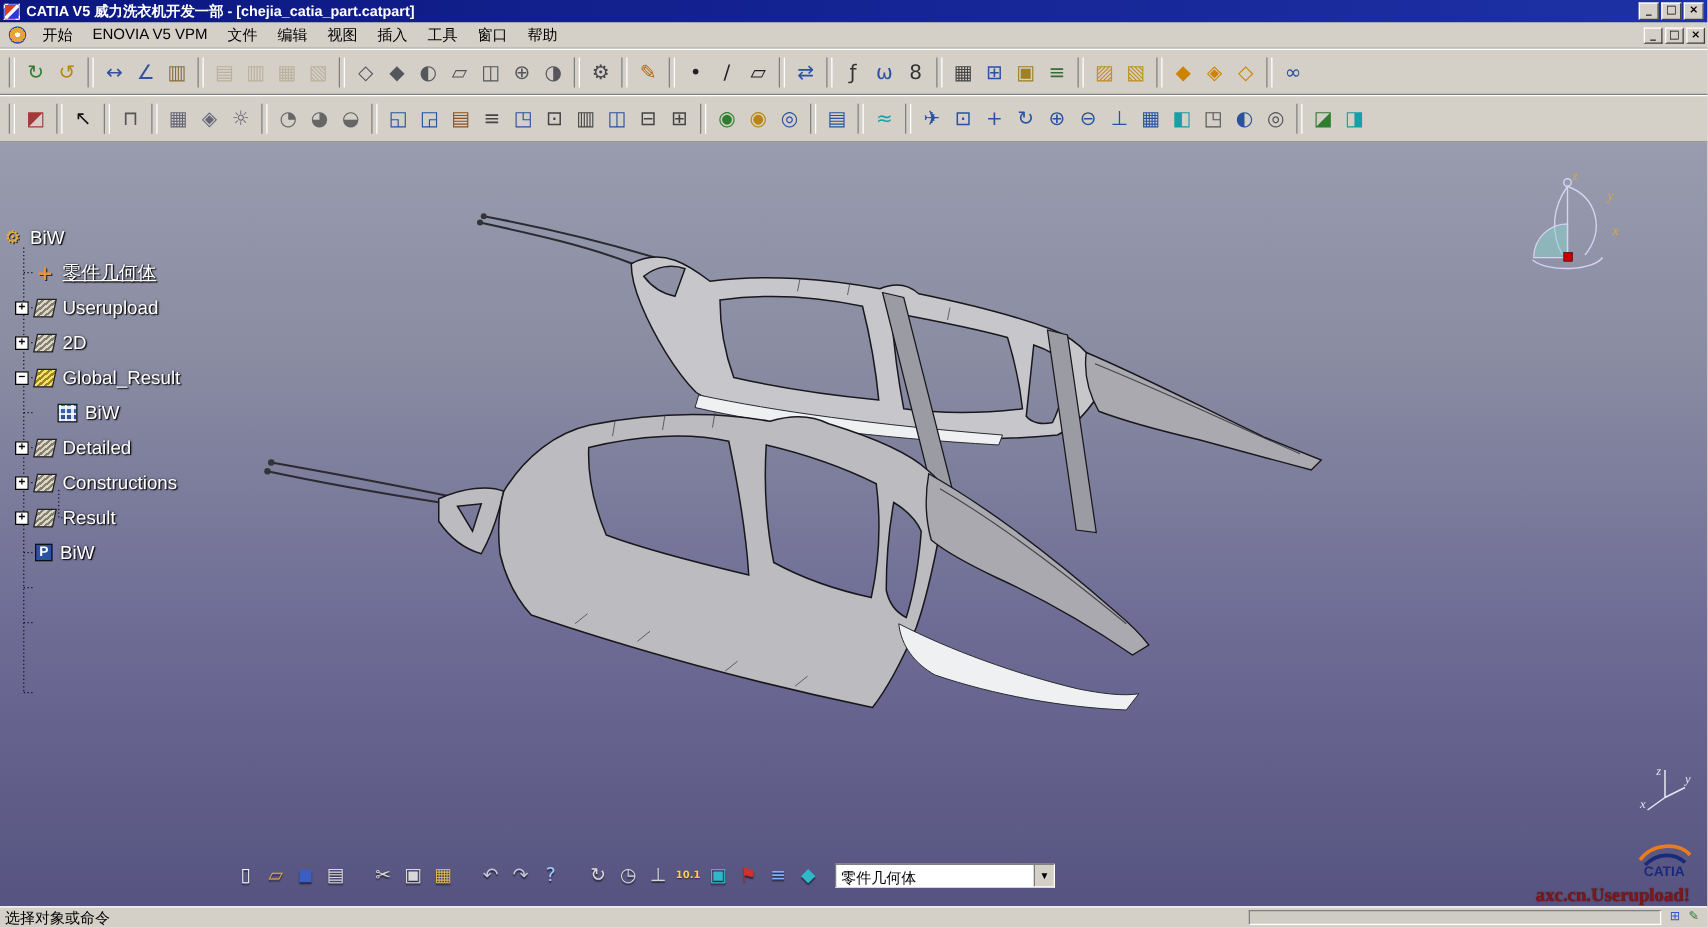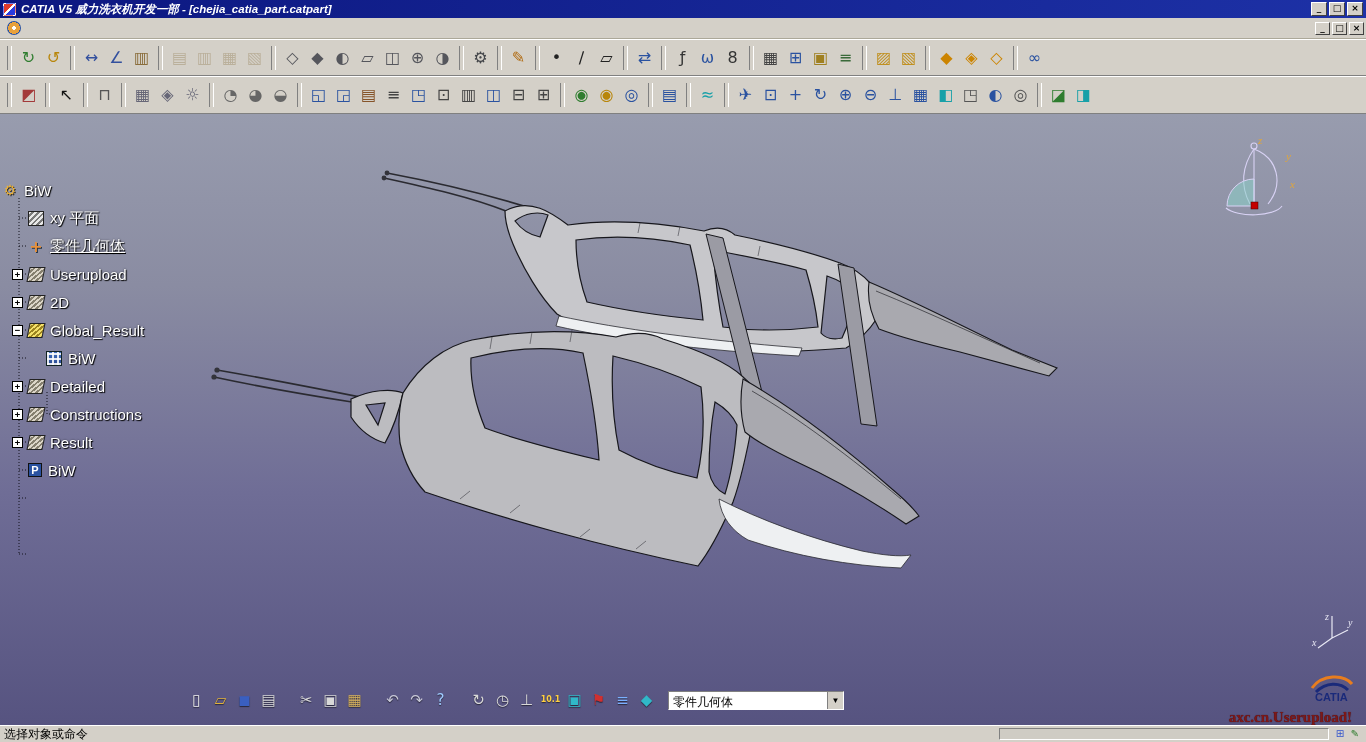--- a/index.html
+++ b/index.html
@@ -7,21 +7,21 @@
   .app { position:relative; width:1366px; height:742px; background:#d4d0c8;
          font-family:"Liberation Sans",sans-serif; overflow:hidden; user-select:none; }
 
   
   .titlebar { height:18px; background:linear-gradient(90deg,#0c1780,#1d31a6);
               display:flex; align-items:center; padding:0 3px; color:#fff;
               font-size:11.5px; font-weight:bold; }
   .app-icon { width:13px; height:13px; margin-right:5px; flex:none;
               background:linear-gradient(135deg,#e03a2a 0 42%,#ffffff 42% 58%,#2a3ae0 58% 100%);
               border:1px solid rgba(255,255,255,.35); }
-  .title-text { flex:1; white-space:nowrap; overflow:hidden;font-style:italic; }
+  .title-text { flex:1; white-space:nowrap; overflow:hidden; }
   .win-controls { display:flex; gap:2px; }
   .win-btn { width:16px; height:14px; background:#d4d0c8; border:1px solid;
              border-color:#fff #404040 #404040 #fff;
              font:bold 9px/11px "DejaVu Sans",sans-serif; text-align:center; color:#000; }
 
   
   .menubar { height:21px; background:#d4d0c8; display:flex; align-items:center;
              padding:0 2px; font-size:12px; border-bottom:1px solid #aca899; }
   .menu-flower { width:14px; height:14px; border-radius:50%; margin:0 5px; flex:none;
                  background:radial-gradient(circle,#fff 0 2px,#e8a13c 2px 6px,#2a52a0 6px); }
@@ -137,20 +137,40 @@
         <span class="win-btn" title="minimize-button">_</span>
 
         <span class="win-btn" title="restore-button">□</span>
 
         <span class="win-btn" title="close-button">×</span>
       </span>
   </div>
 
   <div class="menubar">
     <span class="menu-flower"></span>
+    <span style="display:flex">
+
+        <span class="menu-item">开始</span>
+
+        <span class="menu-item">ENOVIA V5 VPM</span>
+
+        <span class="menu-item">文件</span>
+
+        <span class="menu-item">编辑</span>
+
+        <span class="menu-item">视图</span>
+
+        <span class="menu-item">插入</span>
+
+        <span class="menu-item">工具</span>
+
+        <span class="menu-item">窗口</span>
+
+        <span class="menu-item">帮助</span>
+      </span>
     <span class="win-controls">
 
         <span class="win-btn" title="doc-minimize-button">_</span>
 
         <span class="win-btn" title="doc-restore-button">□</span>
 
         <span class="win-btn" title="doc-close-button">×</span>
       </span>
   </div>
 
@@ -589,25 +609,20 @@
         </g>
       </svg>
       <div>
 
           <div class="tree-row" data-level="0" data-icon="gear" title="BiW">
 
             <span class="tree-icon"></span>
             <span class="tree-label">BiW</span>
           </div>
 
-          <div class="tree-row" data-level="1" data-icon="plane" title="xy 平面">
-            <span class="expander"></span>
-            <span class="tree-icon"></span>
-            <span class="tree-label">xy 平面</span>
-          </div>
 
 
 
           <div class="tree-row" data-level="1" data-icon="axis" data-underline="1" title="零件几何体">
             <span class="expander"></span>
             <span class="tree-icon"></span>
             <span class="tree-label">零件几何体</span>
           </div>
 
           <div class="tree-row" data-level="1" data-icon="surface" title="References">

